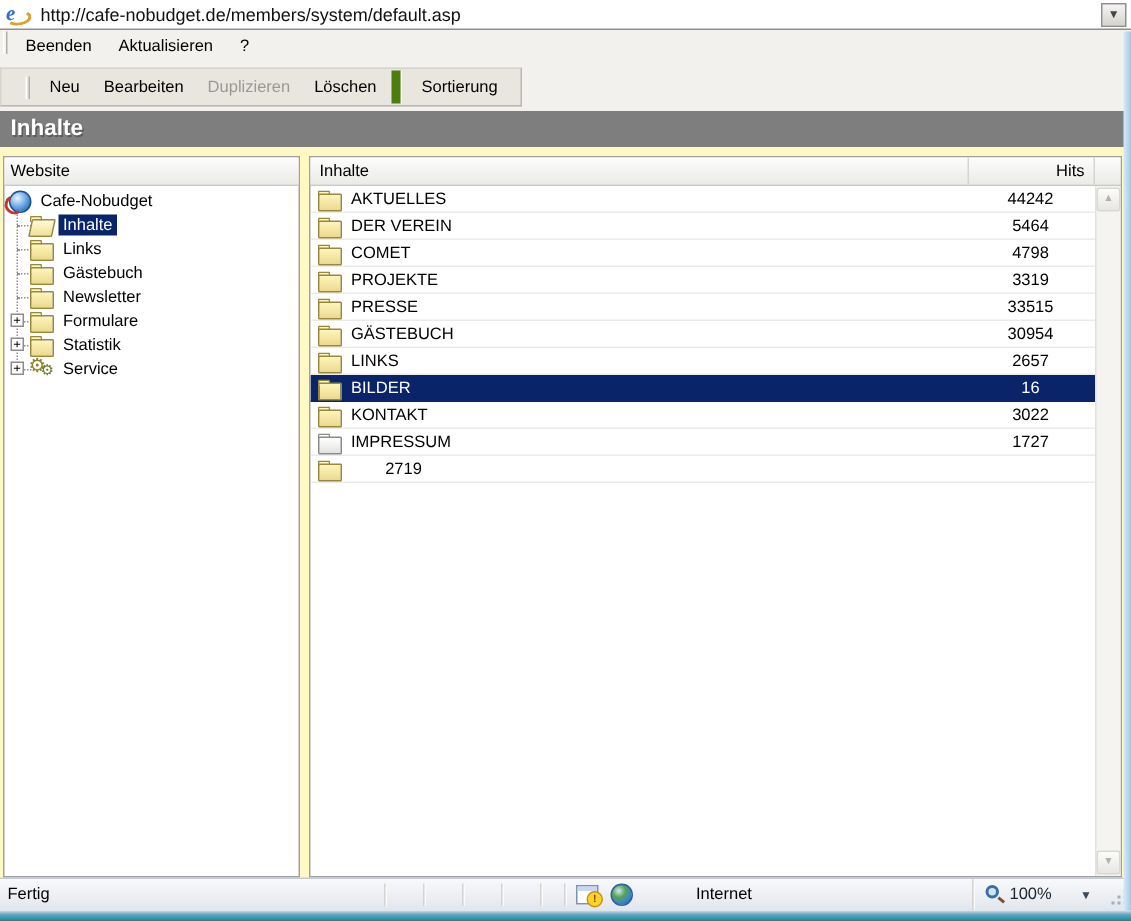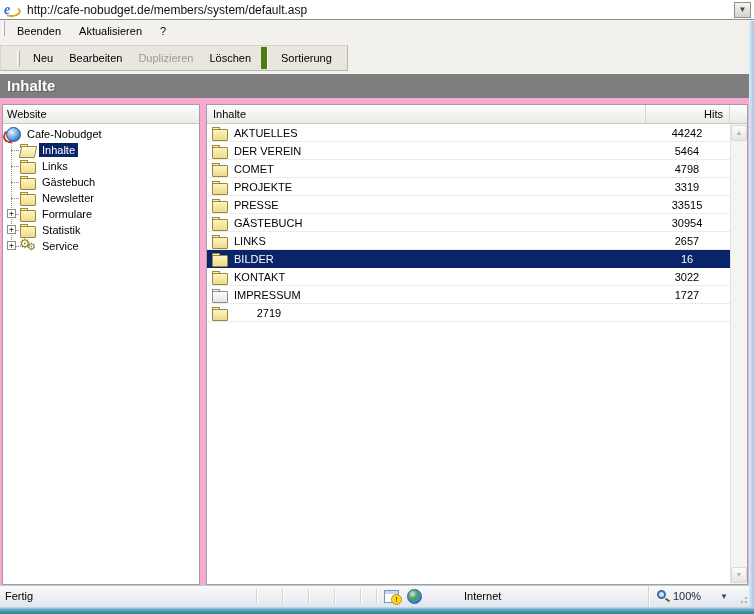--- a/index.html
+++ b/index.html
@@ -33,21 +33,21 @@
   .tbtn.disabled { color:#9b9a92; }
   .tbtn.divider-before { border-left:6px solid #4d7c0f; margin-left:4px; padding-left:10px; box-shadow:inset 1px 0 0 #fbfaf8; }
   .t-ic { position:relative; flex:none; display:inline-block; }
 
   
   .page-header { position:absolute; left:0; top:74px; width:754px; height:24px; background:#7e7e7e;
     color:#fff; font-size:15px; font-weight:bold; line-height:24px; padding-left:7px;
     text-shadow:1px 1px 0 #5c5c5c; }
 
   
-  .content { position:absolute; left:0; top:98px; width:749px; height:487px; background:#f9a8d4; }
+  .content { position:absolute; left:0; top:98px; width:749px; height:487px; background:#fef9c3; }
   .panel { position:absolute; top:6px; bottom:0; background:#fff; border:1px solid #a0a0a0; }
   .tree-panel { left:2px; width:198px; }
   .list-panel { left:206px; width:542px; }
   .col-head { background:linear-gradient(#fdfdfd,#eaeae6); border-bottom:1px solid #c9c9c4; height:19px;
     line-height:18px; }
   .tree-panel .col-head { padding-left:4px; }
 
   
   .tree { position:relative; padding-top:2px; }
   .trunk { position:absolute; left:8px; top:14px; height:108px; border-left:1px dotted #8f8f8f; }

